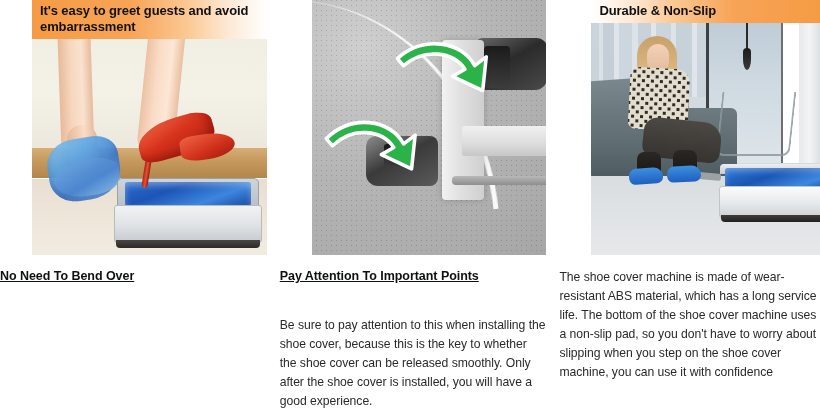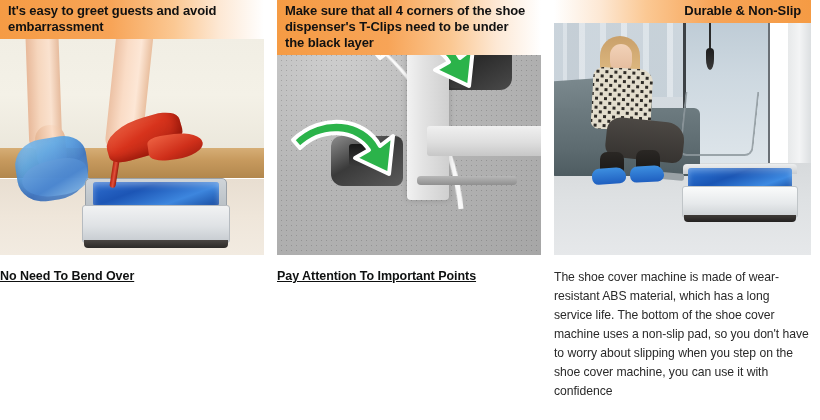--- a/index.html
+++ b/index.html
@@ -16,20 +16,21 @@
   .board {
     position: relative;
     width: 820px;
     height: 420px;
     display: flex;
     gap: 13px;
   }
   .column {
     width: 264px;
     position: relative;
+    padding-left: 32px;
   }
   .col-3 { width: 257px; }
 
   
   .media {
     position: relative;
     width: 100%;
     height: 255px;
     overflow: hidden;
     background: #ffffff;
@@ -54,21 +55,21 @@
     font-size: 13px;
     line-height: 16px;
     color: #111111;
     letter-spacing: -0.1px;
   }
   .banner-l {
     background: linear-gradient(to right,#F59B44 0%, #F7A457 42%, #FBC893 66%, #FDE8D4 83%, #FFFFFF 100%);
   }
   .banner-r {
     background: linear-gradient(to right,#FFFFFF 0%, #FDE8D4 18%, #FBC893 36%, #F7A457 62%, #F59B44 100%);
-    text-align: right;
+    text-align: left;
   }
 
   
   .p1-wall {
     position: absolute; left:0; top:0; width:100%; height:62%;
     background: linear-gradient(to bottom,#efece2 0%, #f4f1e7 60%, #eae6da 100%);
   }
   .p1-skirt {
     position: absolute; left:0; top:58%; width:100%; height:12%;
     background: linear-gradient(to bottom,#d6ae76 0%, #c79a5e 40%, #b2874d 100%);
@@ -419,24 +420,24 @@
         <div class="p2-bar-v"></div>
         <div class="p2-bar-h"></div>
         <div class="p2-clip-b"></div>
         <div class="p2-clip-b2"></div>
         <div class="p2-slot"></div>
         <svg class="arrow-svg" viewBox="0 0 264 255">
           <path d="M96 50 C125 24 168 30 183 58 L196 48 L192 86 L158 70 L172 62 C159 42 126 38 103 58 Z" fill="#2BB34A" stroke="#FFFFFF" stroke-width="4" stroke-linejoin="round"></path>
           <path d="M16 140 C45 112 88 118 103 146 L116 136 L112 174 L78 158 L92 150 C79 130 46 126 23 148 Z" fill="#2BB34A" stroke="#FFFFFF" stroke-width="4" stroke-linejoin="round"></path>
         </svg>
       </div>
-      <div class="banner banner-l">Make sure that all 4 corners of the shoe dispenser's T-Clips need to be under the black layer</div>
     </div>
     <div class="caption">
       <p class="cap-title">Pay Attention To Important Points</p>
+      <p class="cap-body">Be sure to pay attention to this when installing the shoe cover, because this is the key to whether the shoe cover can be released smoothly. Only after the shoe cover is installed, you will have a good experience.</p>
     </div>
   </div>
 
   <div class="column col-3">
     <div class="media">
       <div class="photo">
         <div class="p3-wallL"></div>
         <div class="p3-city"></div>
         <div class="p3-window"></div>
         <div class="p3-curtain"></div>

